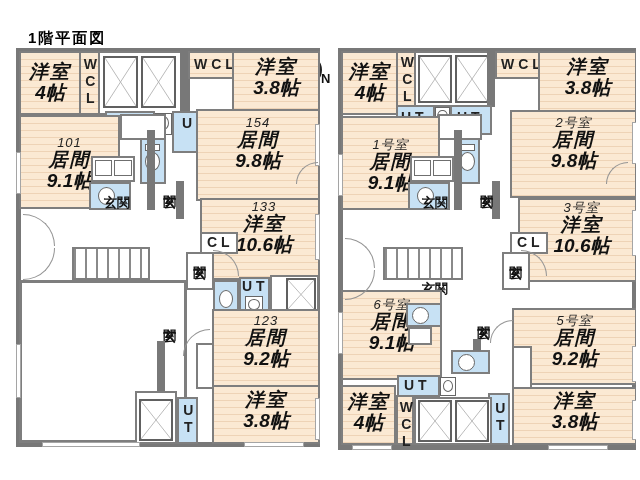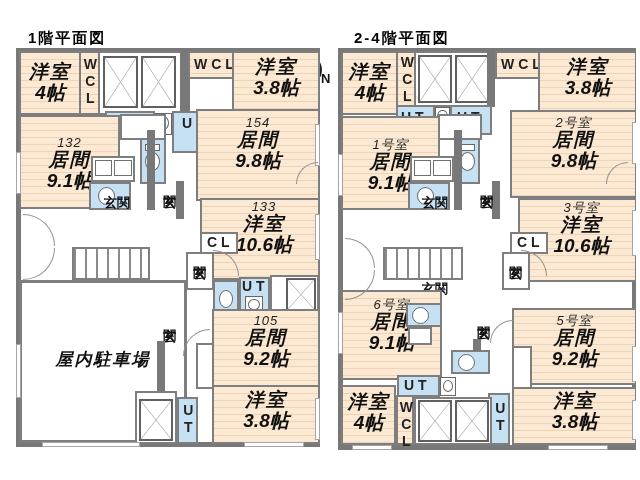--- a/index.html
+++ b/index.html
@@ -33,21 +33,20 @@
   .vt { writing-mode:vertical-rl; text-orientation:upright; letter-spacing:1px; }
   .park { font-size:17px; font-weight:700; letter-spacing:2px; color:#111; }
   .ndl { position:absolute; background:#0a0a0a; }
 </style>
 </head>
 <body>
 
 <div id="stage">
 
   <div class="lbl title" style="left:28px;top:30px;">1階平面図</div>
-  <div class="lbl title" style="left:354px;top:30px;">2-4階平面図</div>
 
   <div style="position:absolute;left:290px;top:54px;width:32px;height:32px;border:2px solid #222;border-radius:50%;background:#fff;"></div>
   <div class="ndl" style="left:294px;top:64px;width:25px;height:13px;clip-path:polygon(0 6%,100% 50%,0 94%,28% 50%);transform:rotate(14deg);"></div>
   <div class="lbl sm" style="left:321px;top:72px;">N</div>
 
   <div class="plan" style="left:16px;top:48px;width:304px;height:399px;">
     <div class="wall" style="left:0;top:0;width:304px;height:5px;"></div>
     <div class="wall" style="left:0;top:394px;width:304px;height:5px;"></div>
     <div class="wall" style="left:0;top:0;width:5px;height:399px;"></div>
     <div class="wall" style="left:299px;top:0;width:5px;height:399px;"></div>
@@ -89,21 +88,21 @@
 
     <div class="zone floor" style="left:180px;top:61px;width:124px;height:92px;"></div>
     <div class="lblgroup" style="left:180px;top:68px;width:124px;">
       <div class="rno">154</div>
       <div class="rname">居間</div>
       <div class="rsize">9.8帖</div>
     </div>
 
     <div class="zone floor" style="left:3px;top:67px;width:101px;height:94px;"></div>
     <div class="lblgroup" style="left:3px;top:88px;width:101px;">
-      <div class="rno">132</div>
+      <div class="rno">101</div>
       <div class="rname">居間</div>
       <div class="rsize">9.1帖</div>
     </div>
 
     <div class="zone whitez" style="left:104px;top:66px;width:46px;height:26px;"></div>
     <div class="zone wet" style="left:124px;top:90px;width:26px;height:46px;"></div>
     <div class="wc" style="left:129px;top:104px;width:15px;height:19px;"></div>
     <div class="tank" style="left:129px;top:96px;width:15px;height:7px;"></div>
     <div class="zone whitez" style="left:75px;top:108px;width:44px;height:26px;"></div>
     <div class="fixt" style="left:79px;top:112px;width:17px;height:16px;"></div>
@@ -123,40 +122,37 @@
       <div class="rsize">10.6帖</div>
     </div>
     <div class="zone whitez" style="left:184px;top:184px;width:38px;height:22px;"></div>
     <div class="lbl code" style="left:191px;top:187px;">CL</div>
     <div class="zone whitez" style="left:170px;top:204px;width:28px;height:38px;"></div>
     <div class="lbl sm vt" style="left:176px;top:207px;">玄関</div>
 
     <div class="zone stairs" style="left:56px;top:199px;width:78px;height:33px;"></div>
 
     <div class="zone whitez" style="left:3px;top:232px;width:168px;height:163px;border-width:3px;"></div>
-    <div class="lblgroup" style="left:3px;top:303px;width:168px;">
-      <div class="park">屋内駐車場</div>
-    </div>
 
     <div class="zone wet" style="left:197px;top:232px;width:26px;height:33px;"></div>
     <div class="wc" style="left:203px;top:242px;width:14px;height:18px;"></div>
     <div class="zone wet" style="left:223px;top:229px;width:31px;height:39px;"></div>
     <div class="lbl code" style="left:226px;top:231px;">UT</div>
     <div class="fixt wash" style="left:229px;top:248px;width:18px;height:17px;"></div>
     <div class="zone whitez" style="left:254px;top:227px;width:49px;height:39px;"></div>
     <div class="xunit" style="left:270px;top:230px;width:30px;height:33px;">
       <svg viewBox="0 0 30 33" preserveAspectRatio="none">
           <line x1="0" y1="0" x2="30" y2="33" stroke="#b3b3b3" stroke-width="1"></line>
           <line x1="30" y1="0" x2="0" y2="33" stroke="#b3b3b3" stroke-width="1"></line>
         </svg>
     </div>
 
     <div class="zone floor" style="left:196px;top:261px;width:108px;height:78px;"></div>
     <div class="lblgroup" style="left:196px;top:266px;width:108px;">
-      <div class="rno">105</div>
+      <div class="rno">123</div>
       <div class="rname">居間</div>
       <div class="rsize">9.2帖</div>
     </div>
     <div class="zone whitez" style="left:180px;top:295px;width:18px;height:46px;"></div>
     <div class="lbl sm vt" style="left:146px;top:270px;">玄関</div>
     <div class="wall" style="left:141px;top:293px;width:8px;height:57px;"></div>
 
     <div class="zone floor" style="left:196px;top:337px;width:108px;height:59px;"></div>
     <div class="lblgroup" style="left:196px;top:342px;width:108px;">
       <div class="rname">洋室</div>

